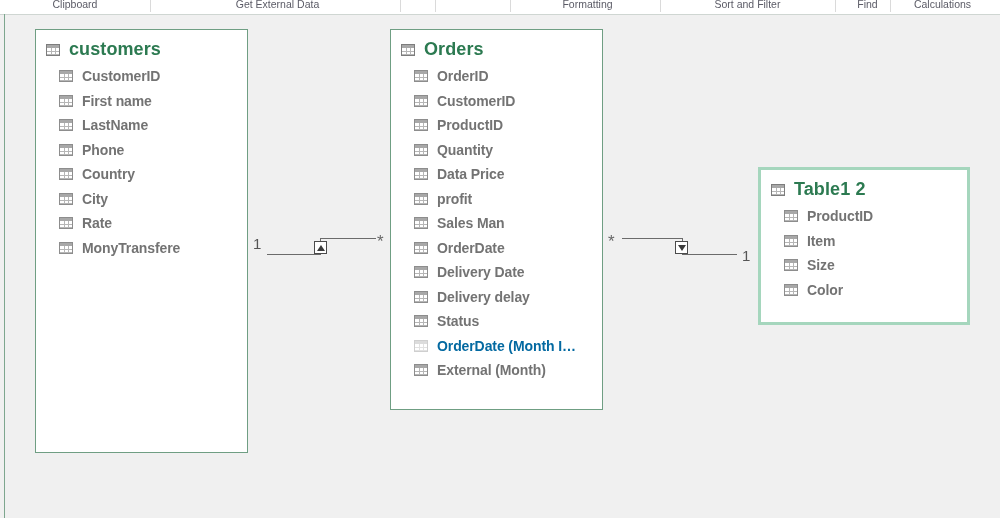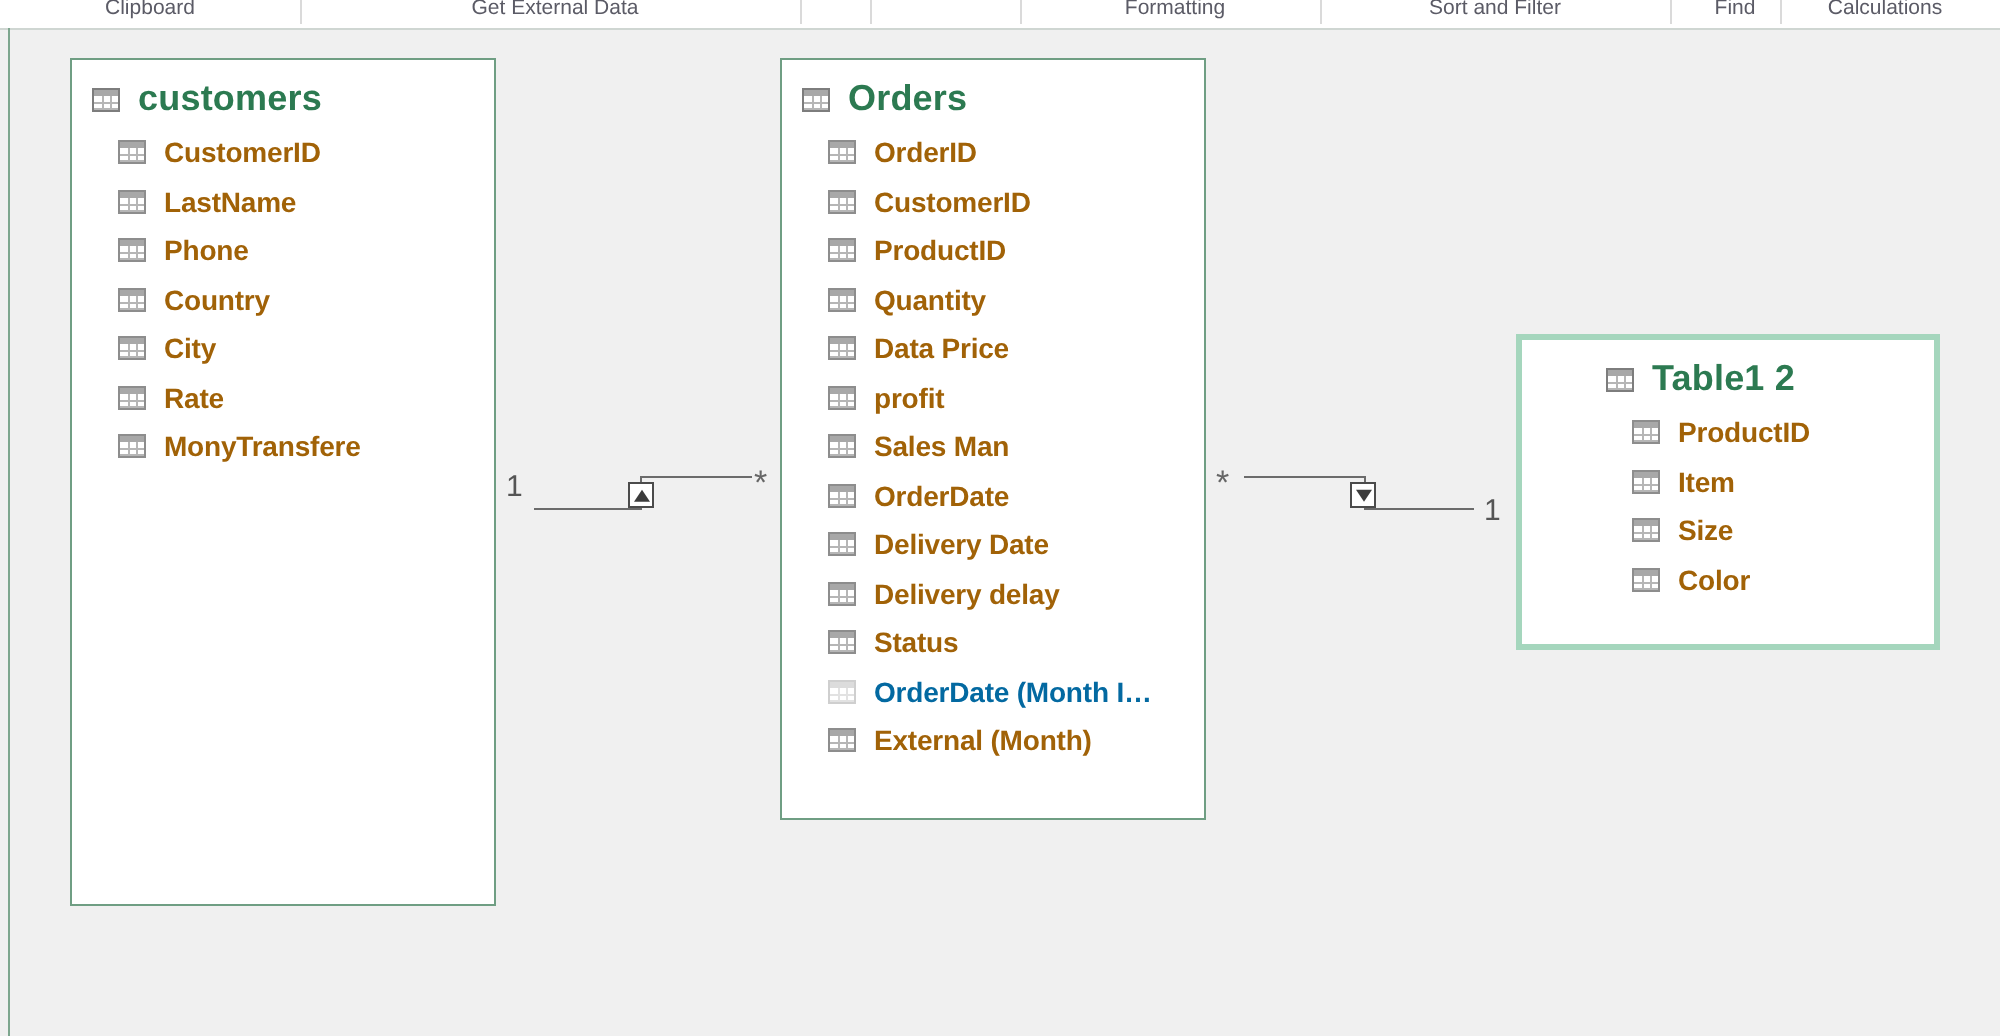--- a/index.html
+++ b/index.html
@@ -103,21 +103,21 @@
   }
   .field {
     display: flex;
     align-items: center;
     gap: 9px;
     height: 24.5px;
   }
   .field-label {
     font-size: 14px;
     font-weight: bold;
-    color: #a16207;
+    color: #737373;
     white-space: nowrap;
     letter-spacing: -.1px;
   }
   .field.dim .field-label {
     color: #0369a1;
   }
 
   
   .grid-icon {
     display: inline-block;
@@ -246,20 +246,29 @@
             </span>
           <span class="field-label">CustomerID</span>
         </div>
         <div class="field">
           <span class="grid-icon">
               <i class="v1"></i>
               <i class="v2"></i>
               <i class="h1"></i>
               <i class="h2"></i>
             </span>
+          <span class="field-label">First name</span>
+        </div>
+        <div class="field">
+          <span class="grid-icon">
+              <i class="v1"></i>
+              <i class="v2"></i>
+              <i class="h1"></i>
+              <i class="h2"></i>
+            </span>
           <span class="field-label">LastName</span>
         </div>
         <div class="field">
           <span class="grid-icon">
               <i class="v1"></i>
               <i class="v2"></i>
               <i class="h1"></i>
               <i class="h2"></i>
             </span>
           <span class="field-label">Phone</span>
@@ -427,21 +436,21 @@
               <i class="v1"></i>
               <i class="v2"></i>
               <i class="h1"></i>
               <i class="h2"></i>
             </span>
           <span class="field-label">External (Month)</span>
         </div>
       </div>
     </div>
 
-    <div class="tbl selected" style="left:758px; top:153px; width:212px; height:158px;padding-left:32px;">
+    <div class="tbl selected" style="left:758px; top:153px; width:212px; height:158px;">
       <div class="tbl-header">
         <span class="grid-icon hdr">
           <i class="v1"></i>
             <i class="v2"></i>
             <i class="h1"></i>
             <i class="h2"></i>
         </span>
         <span class="tbl-title">Table1 2</span>
       </div>
       <div class="tbl-fields">

